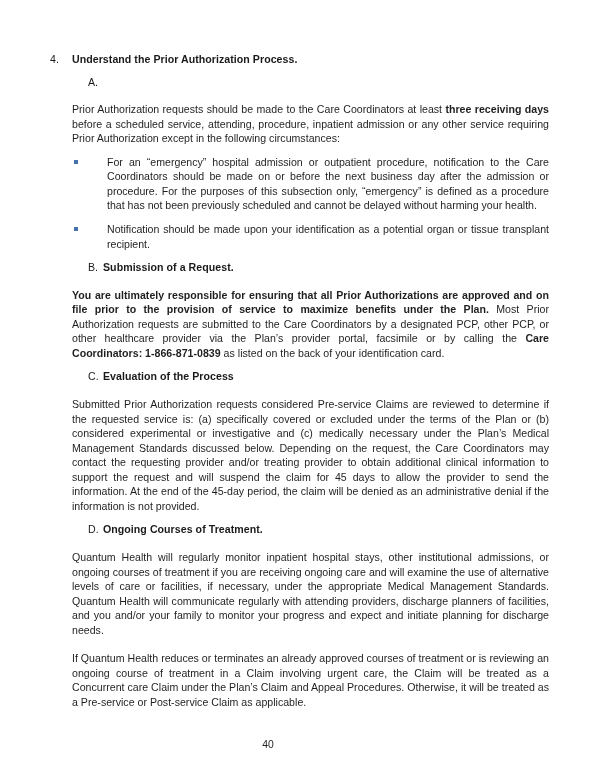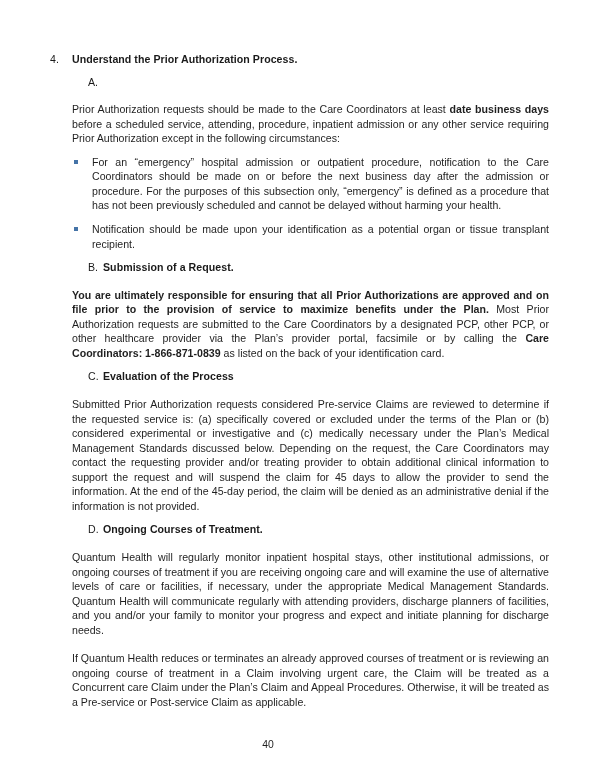--- a/index.html
+++ b/index.html
@@ -106,21 +106,21 @@
   .bullets li:last-child { margin-bottom: 0; }
   .bullets li .bullet-mark {
     position: absolute;
     left: 24px;
     top: 5.2px;
     width: 4px;
     height: 4px;
     background: #4573a7;
     display: block;
   }
-  .bullets li .li-text { display: block; }
+  .bullets li .li-text { display: block; margin-left: 15px; }
 
   
   #footer {
     position: absolute;
     left: 0;
     top: 738px;
     width: 536px;
     text-align: center;
     font-size: 10.4px;
     line-height: 14px;
@@ -138,21 +138,21 @@
       <span class="marker">4.</span>
       <span class="htext">Understand the Prior Authorization Process.</span>
     </div>
 
     <div class="letter-heading">
       <span class="marker">A.</span>
     </div>
 
     <div class="gap-md"></div>
 
-    <p class="para"><span>Prior Authorization requests should be made to the Care Coordinators at least </span><b>date business days</b><span> before a scheduled service, attending, procedure, inpatient admission or any other service requiring Prior Authorization except in the following circumstances:</span></p>
+    <p class="para"><span>Prior Authorization requests should be made to the Care Coordinators at least </span><b>three receiving days</b><span> before a scheduled service, attending, procedure, inpatient admission or any other service requiring Prior Authorization except in the following circumstances:</span></p>
 
     <div class="gap-sm"></div>
 
     <ul class="bullets">
       <li>
         <span class="bullet-mark" style="background: rgb(69, 115, 167);"></span>
         <span class="li-text">For an “emergency” hospital admission or outpatient procedure, notification to the Care Coordinators should be made on or before the next business day after the admission or procedure. For the purposes of this subsection only, “emergency” is defined as a procedure that has not been previously scheduled and cannot be delayed without harming your health.</span>
       </li>
       <li>
         <span class="bullet-mark" style="background: rgb(69, 115, 167);"></span>

